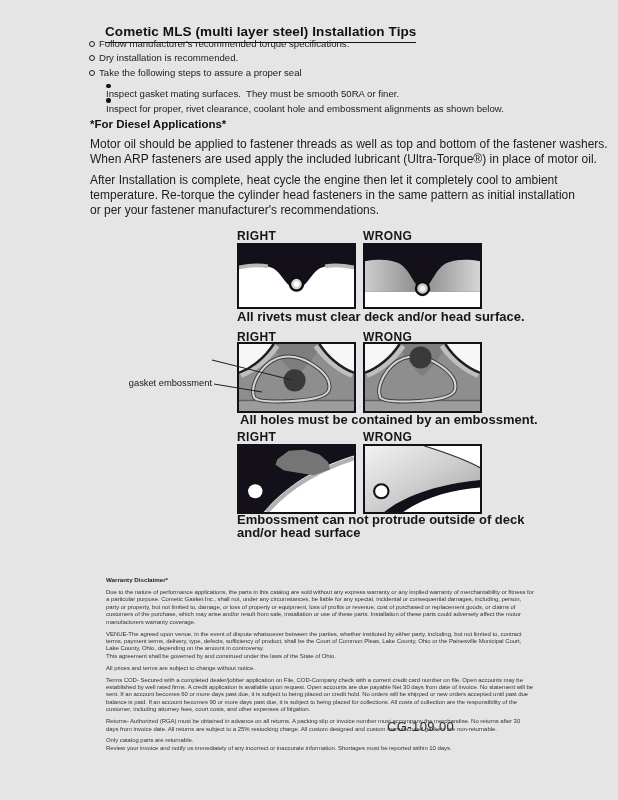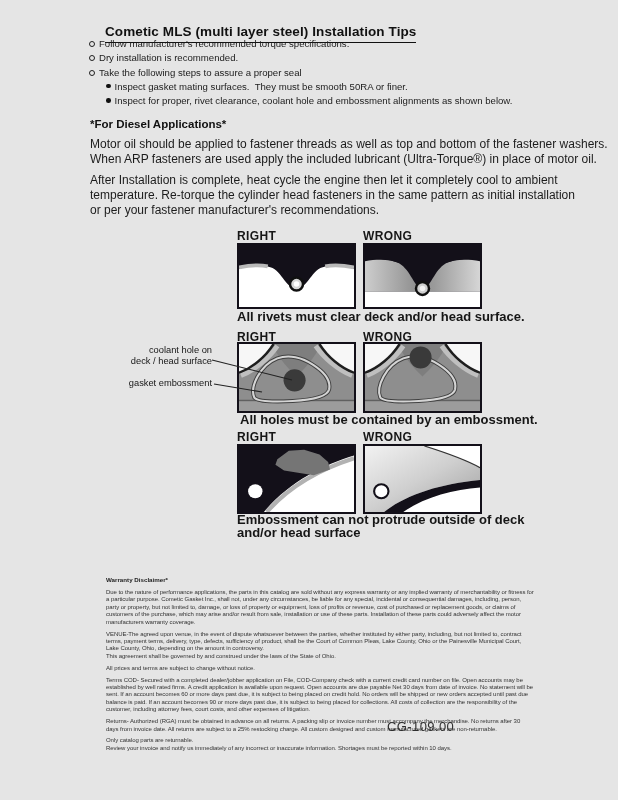--- a/index.html
+++ b/index.html
@@ -10,21 +10,21 @@
   
   .title{
     position:absolute;left:105px;top:24px;margin:0;
     font-size:13.5px;font-weight:bold;color:#111;
     border-bottom:1.6px solid #111;padding-bottom:3px;letter-spacing:.1px;
     white-space:pre;
   }
   
   .intro{position:absolute;left:89px;top:38px;}
   .b-row{display:flex;align-items:flex-start;height:14.3px;}
-  .b-row.sub{margin-left:17px;}
+  .b-row.sub{margin-left:17px;flex-direction:column;}
   .o-dot{width:4px;height:4px;border:1.1px solid #222;border-radius:50%;margin:3px 4px 0 0;flex:none;}
   .f-dot{width:4.6px;height:4.6px;background:#111;border-radius:50%;margin:3px 4px 0 0;flex:none;}
   .b-text{font-size:9.6px;white-space:pre;color:#1c1c1c;}
   
   .diesel{position:absolute;left:90px;top:118px;}
   .diesel h2{margin:0 0 7px 0;font-size:11.5px;font-weight:bold;color:#111;}
   .diesel p{margin:0 0 6px 0;font-size:12px;line-height:15px;white-space:pre;color:#1c1c1c;}
   .diesel p.note{margin-top:2px;}
   
   .lbl-row{position:absolute;left:237px;width:245px;display:flex;}
@@ -155,22 +155,20 @@
         <line x1="0" y1="59" x2="120" y2="59" stroke="#606060" stroke-width="1.6"></line>
         <rect x="0" y="60" width="120" height="10" fill="#9c9c9c"></rect>
         <path d="M16,56 C11,45 22,22 40,15 C52,10.5 66,14 77,21.5 C88,28.5 96,38 94,47.5 C92,55.5 74,58.5 56,59.5 C38,60.5 20,60.5 16,56 Z" stroke="#404040" stroke-width="4.2" fill="none"></path>
         <path d="M16,56 C11,45 22,22 40,15 C52,10.5 66,14 77,21.5 C88,28.5 96,38 94,47.5 C92,55.5 74,58.5 56,59.5 C38,60.5 20,60.5 16,56 Z" stroke="#d4d4d4" stroke-width="2.2" fill="none"></path>
         <circle cx="58" cy="14" r="11.5" fill="#3a3a3a"></circle>
       </svg>
     </div>
   </div>
   <div class="cap" style="top:414px;left:240px">All holes must be contained by an embossment.</div>
 
-  <div class="ann" style="top:345px">coolant hole on
-deck / head surface</div>
   <div class="ann" style="top:378px">gasket embossment</div>
   <svg class="leaders" width="90" height="45">
     <line x1="2" y1="8" x2="82" y2="28" stroke="#222" stroke-width="1.2"></line>
     <line x1="4" y1="32" x2="52" y2="40" stroke="#222" stroke-width="1.2"></line>
   </svg>
 
   <div class="lbl-row" style="top:430px">
     <span>RIGHT</span>
     <span>WRONG</span>
   </div>

